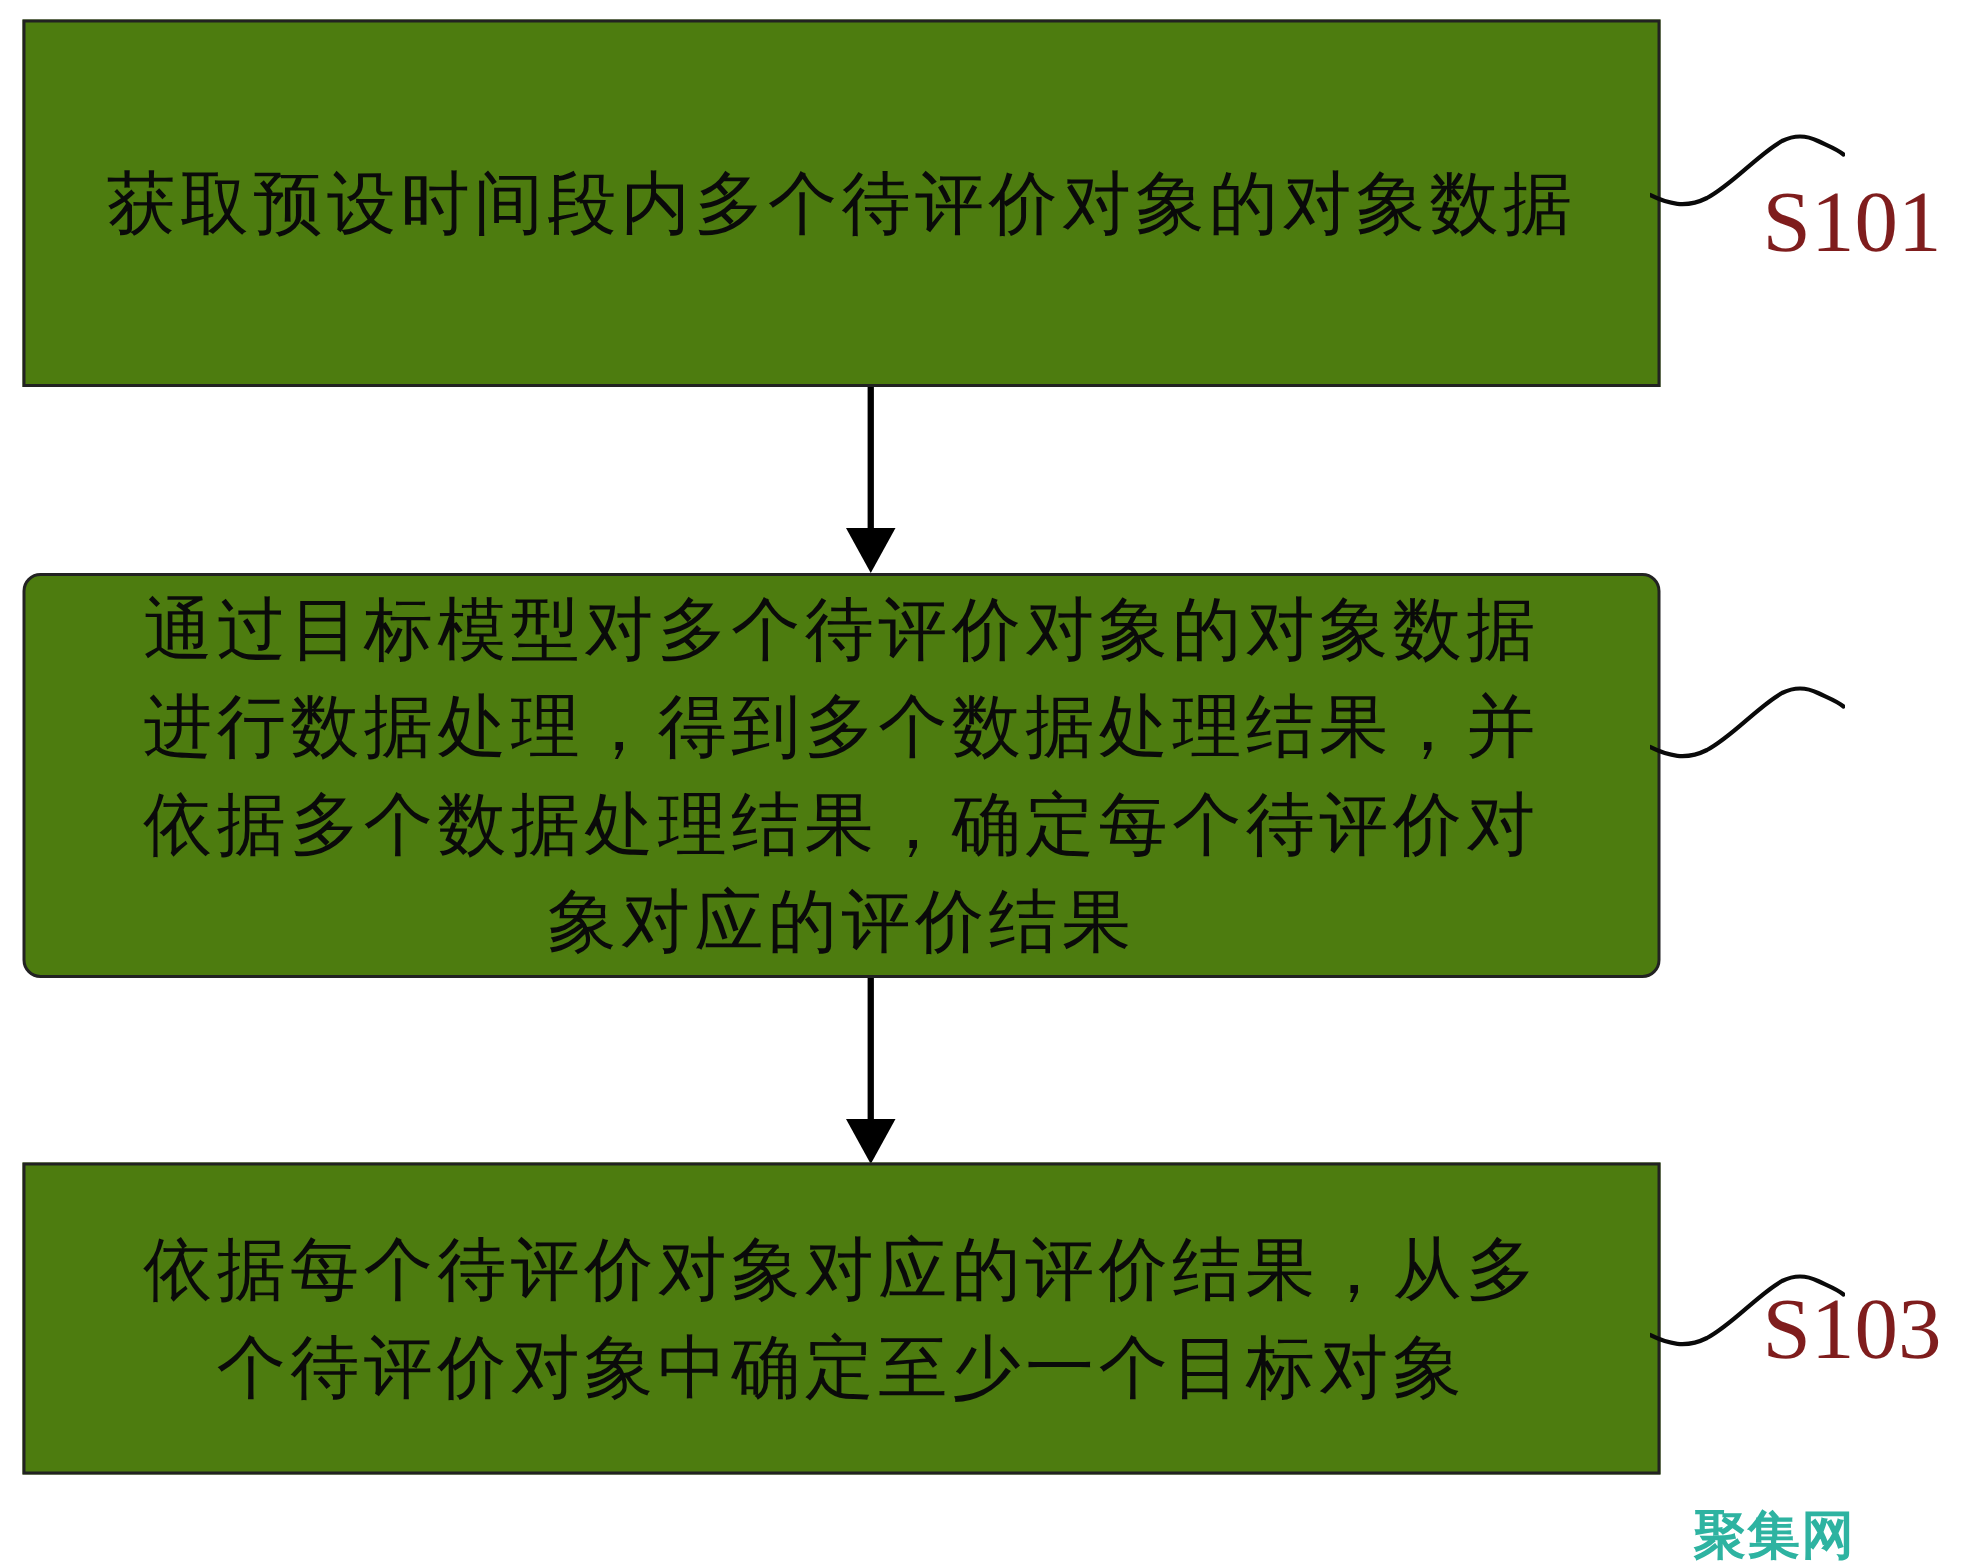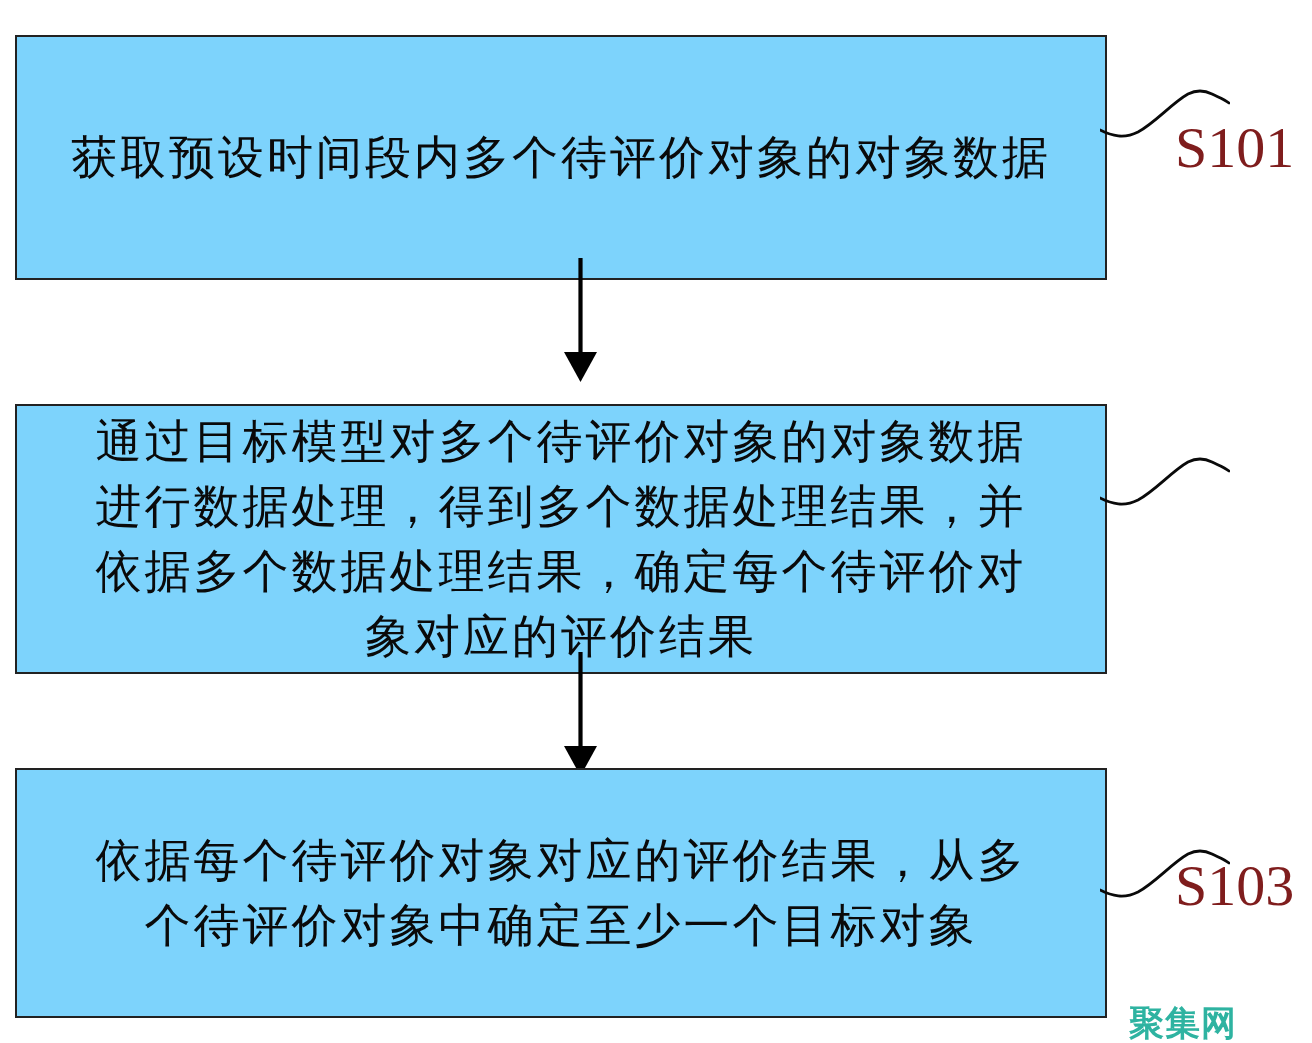--- a/index.html
+++ b/index.html
@@ -12,30 +12,29 @@
   .canvas {
     position: relative;
     width: 1312px; height: 1043px;
     background: #ffffff;
     overflow: hidden;
   }
   .step-box {
     position: absolute;
     left: 15px;
     width: 1092px;
-    background: #7dd3fc;
+    background: #4d7c0f;
     border: 2px solid #222222;
     display: flex;
     align-items: center;
     justify-content: center;
-    margin-top: 22px;
   }
   .box-1 { top: 13px;  height: 245px; }
-  .box-2 { top: 382px; height: 270px; }
-  .box-3 { top: 746px; height: 250px; font-family: Liberation Serif, serif; }
+  .box-2 { top: 382px; height: 270px; border-radius: 12px; }
+  .box-3 { top: 775px; height: 208px; font-family: Liberation Serif, serif; }
   .step-text {
     font-size: 46px;
     line-height: 65px;
     letter-spacing: 3px;
     text-align: center;
     color: #0a0a0a;
   }
   .box-1 .step-text { white-space: nowrap; }
   .box-2 .step-text, .box-3 .step-text { width: 962px; }
   .arrow {

